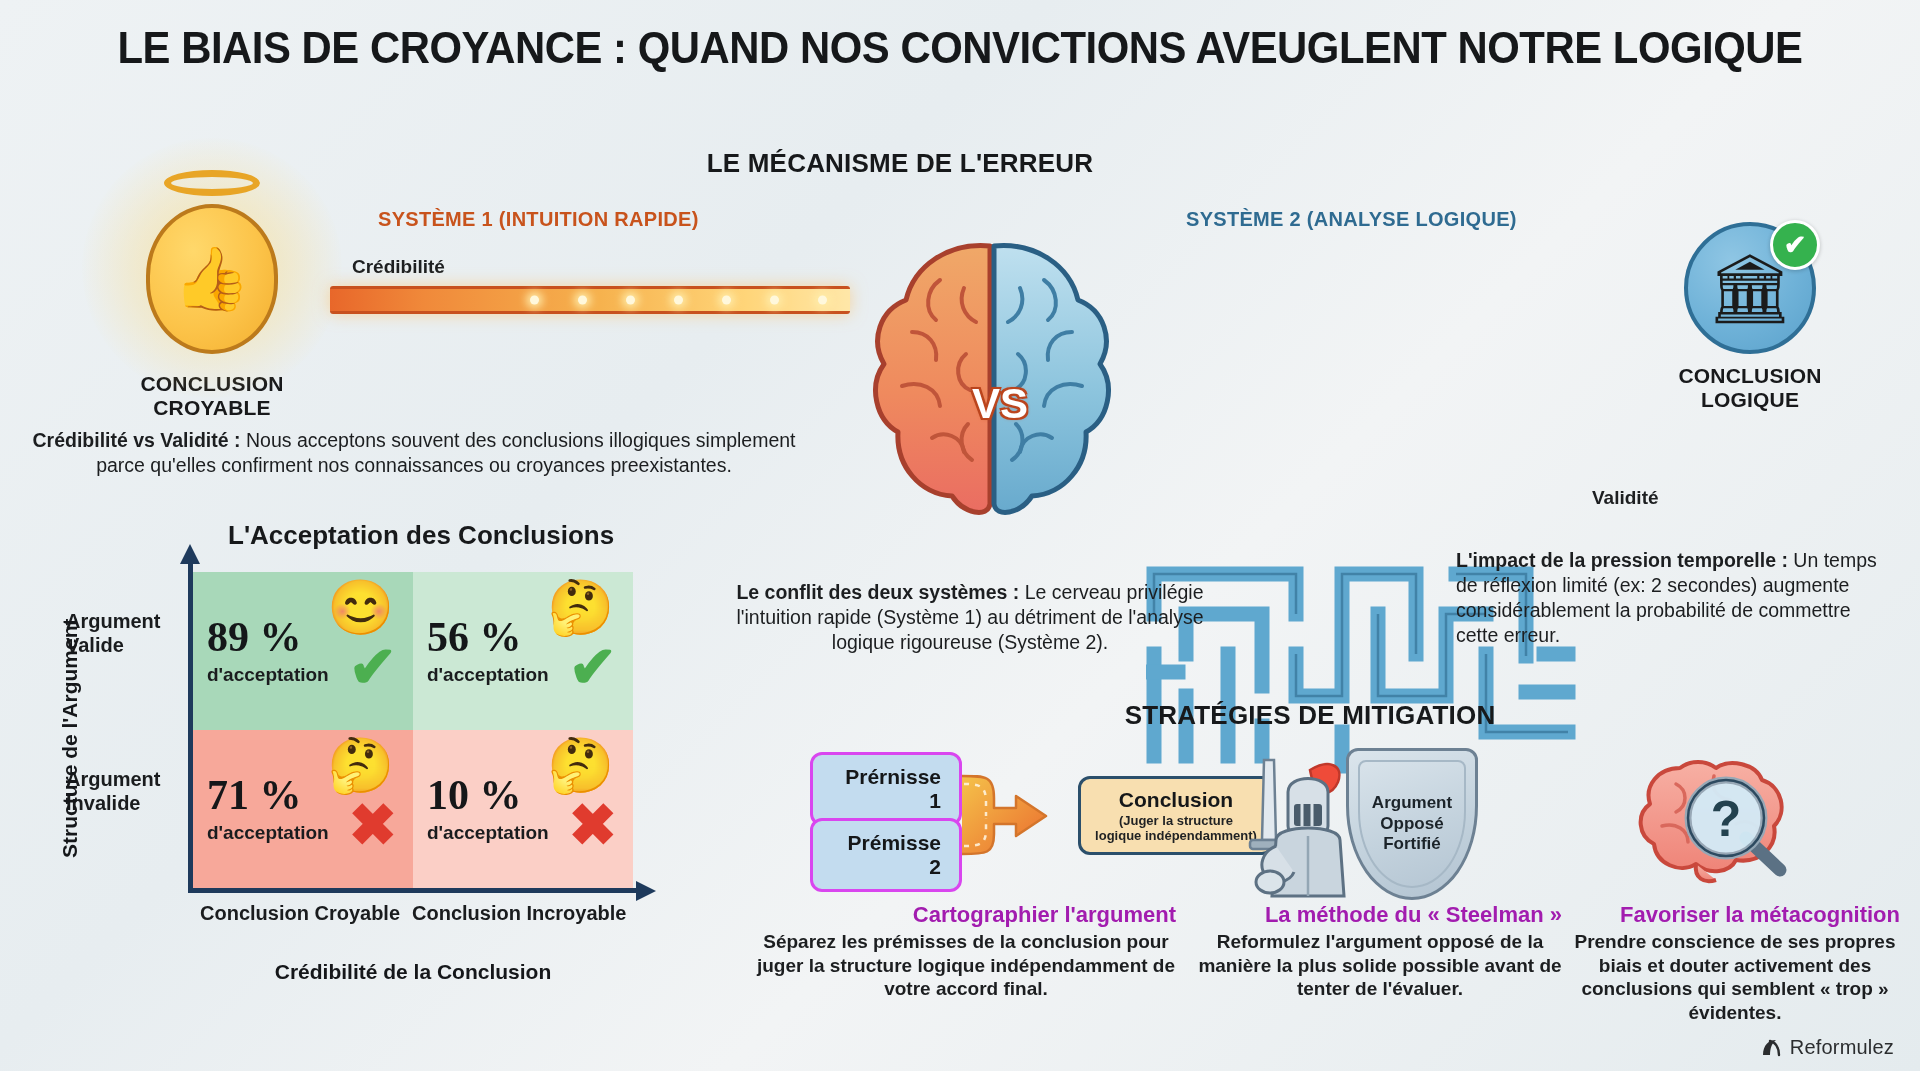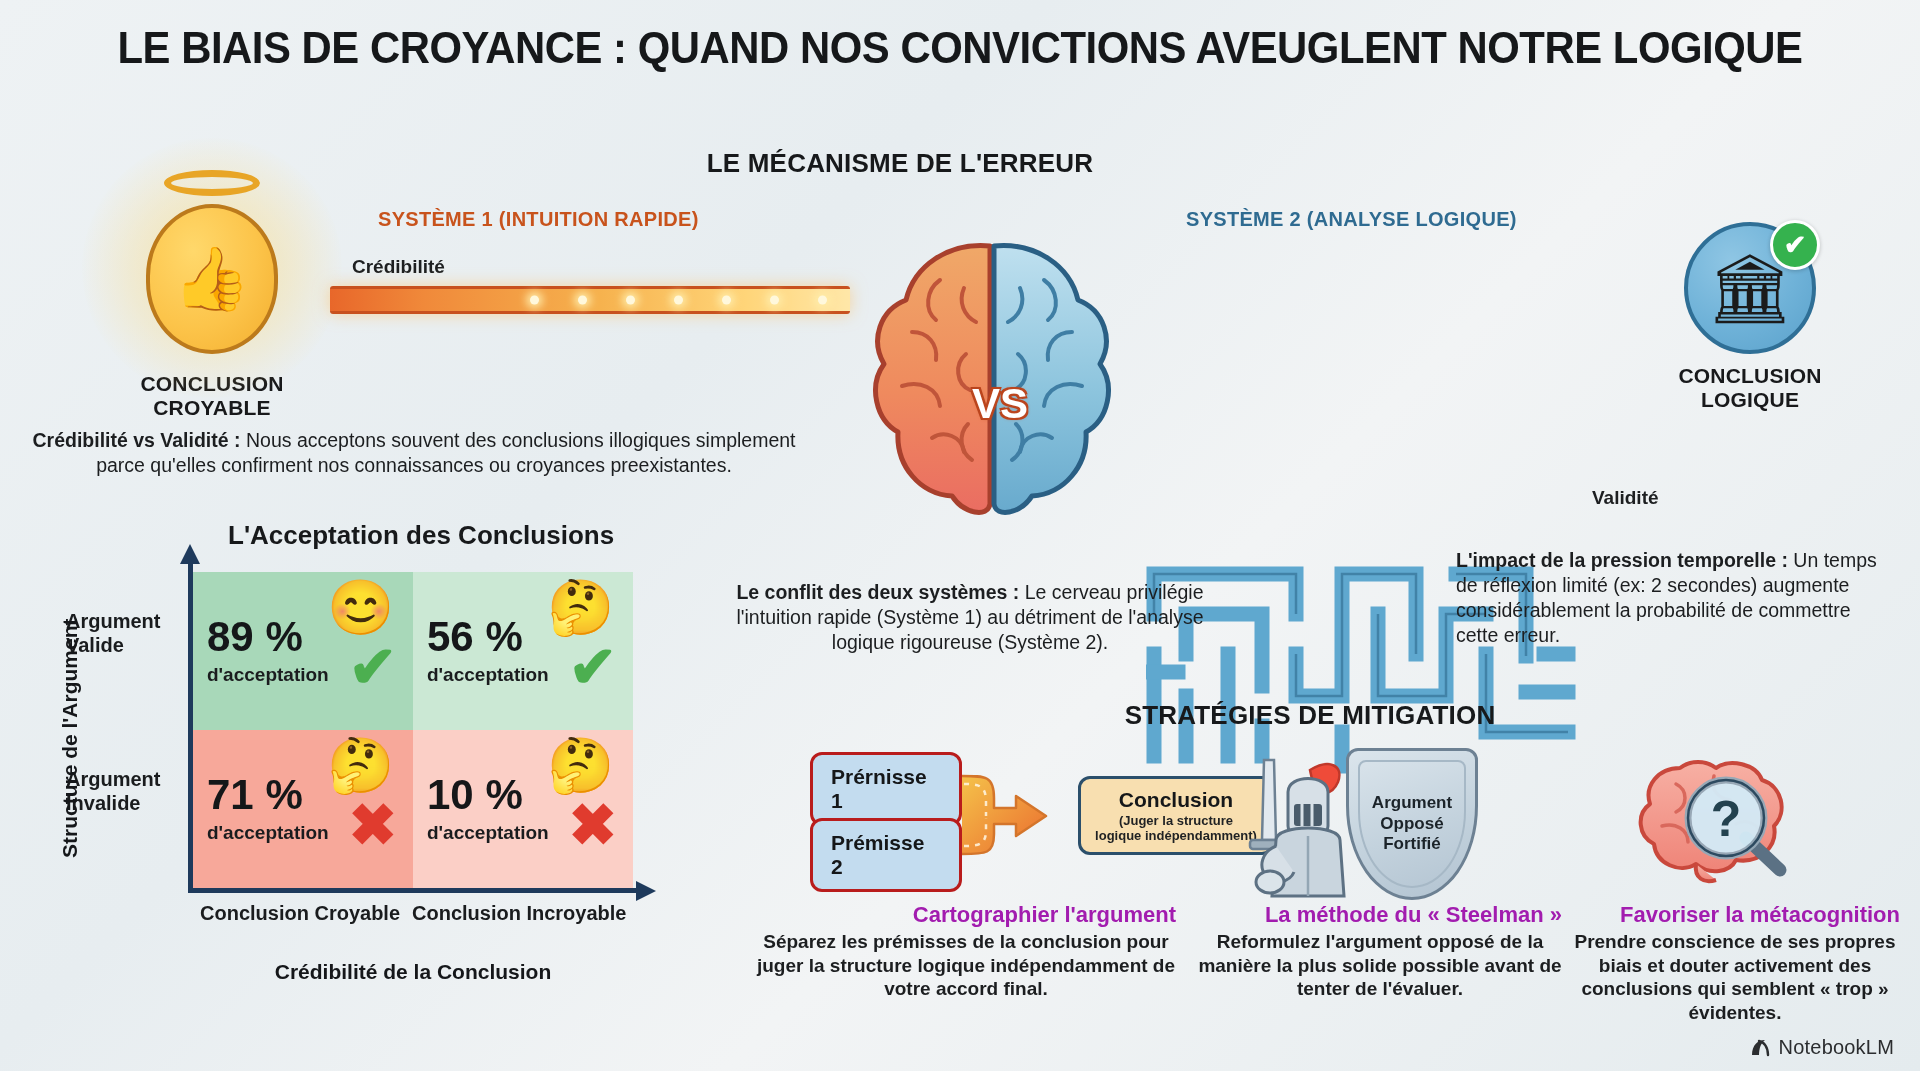--- a/index.html
+++ b/index.html
@@ -122,20 +122,21 @@
     border: 0;
   }
   .cell { position: relative; padding: 16px 14px; }
   .cell.q1 { background: #a8d8b9; }
   .cell.q2 { background: #cbe8d4; }
   .cell.q3 { background: #f7a89a; }
   .cell.q4 { background: #fbcfc6; }
   .cell .pct {
     font-size: 42px; font-weight: 900; color: #151719; line-height: 1;
     margin-top: 28px;
+    font-family: Liberation Serif, serif;
   }
   .cell .sub { font-size: 19px; font-weight: 800; color: #1a1c1e; margin-top: 6px; }
   .cell .emo { position: absolute; right: 18px; top: 8px; font-size: 54px; line-height: 1; }
   .cell .mark { position: absolute; right: 16px; top: 66px; font-size: 58px; line-height: 1; font-weight: 900; }
   .mark.ok { color: #4caf50; }
   .mark.no { color: #e03b2e; }
   .axis-line { position: absolute; background: #1e3a5c; }
   .axis-lbl { position: absolute; font-size: 20px; font-weight: 800; color: #1a1c1e; text-align: left; line-height: 1.18; }
   .axis-title { position: absolute; font-size: 21px; font-weight: 900; color: #15171a; }
   .y-axis-title {
@@ -173,23 +174,23 @@
   }
   .pressure-pill {
     position: absolute; left: 78px; top: 26px;
     background: #fdf3e2; border: 3px solid #45596b; border-radius: 22px;
     padding: 6px 14px 7px 26px; font-size: 17px; font-weight: 900;
     color: #1a1c1e; line-height: 1.1; text-align: center;
   }
 
   
   .pbox {
-    background: #c3dcef; border: 3px solid #b91c1c; border-radius: 12px;
+    background: #c3dcef; border: 3px solid #d946ef; border-radius: 12px;
     padding: 10px 18px; font-size: 21px; font-weight: 800; color: #151719;
-    width: 152px; text-align: left;
+    width: 152px; text-align: right;
   }
   .cbox {
     background: #f8dfb0; border: 3px solid #2b4f6b; border-radius: 12px;
     padding: 9px 14px; width: 196px; text-align: center;
   }
   .cbox .t { font-size: 21px; font-weight: 900; color: #151719; }
   .cbox .s { font-size: 13px; font-weight: 700; color: #1f2123; line-height: 1.12; margin-top: 2px; }
 
   
   .shield {
@@ -497,16 +498,16 @@
   <div class="abs" style="left:1570px; top:902px; width:330px;">
     <div class="strat-title">Favoriser la métacognition</div>
     <div class="strat-body">Prendre conscience de ses propres biais et douter activement des conclusions qui semblent « trop » évidentes.</div>
   </div>
 
   <div class="watermark">
     <svg width="22" height="20" viewBox="0 0 22 20">
       <path d="M3 17 C3 7 9 2 16 2 C12 5 10 10 10 17 Z" fill="#2b2d2f"></path>
       <path d="M19 17 C19 9 15 4 10 3" fill="none" stroke="#2b2d2f" stroke-width="2.4" stroke-linecap="round"></path>
     </svg>
-    <span>NotebookLM</span>
+    <span>Reformulez</span>
   </div>
 
 </div>
 
 </body></html>

